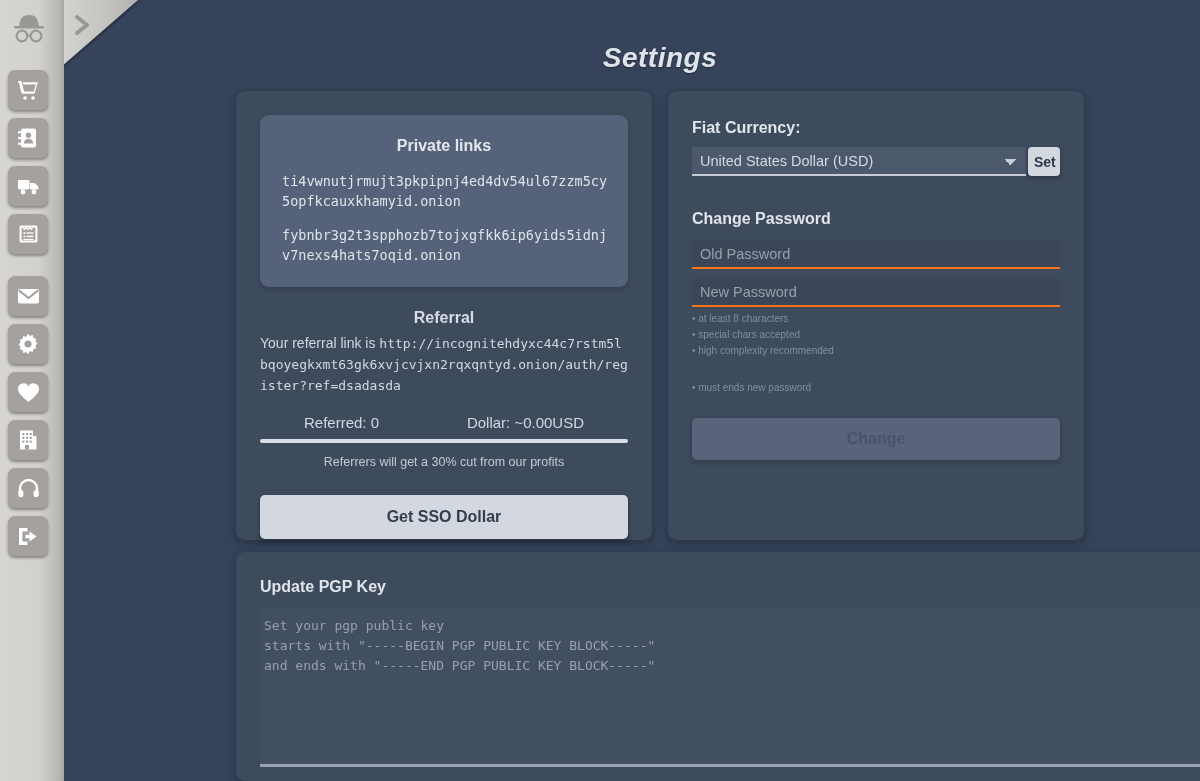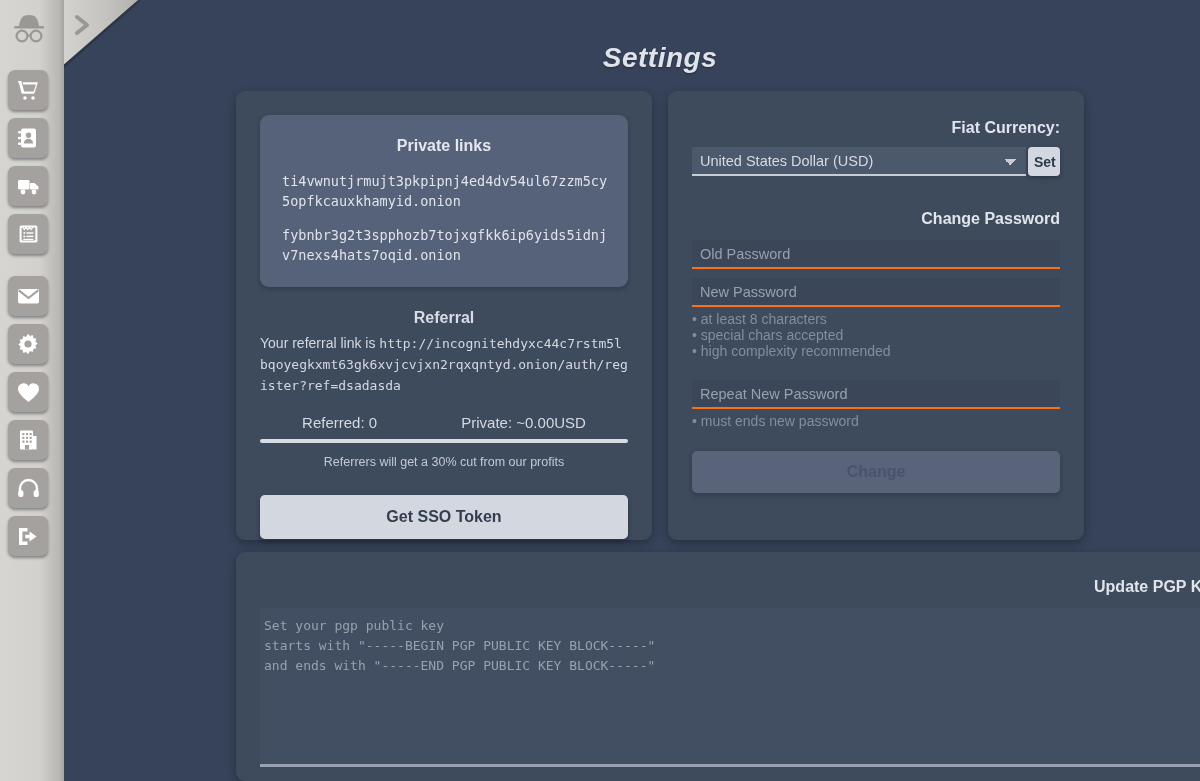--- a/index.html
+++ b/index.html
@@ -186,21 +186,21 @@
     color: #333e4e;
     font-family: "Liberation Sans", sans-serif;
     font-size: 16px;
     font-weight: bold;
     cursor: pointer;
     box-shadow: 0 3px 5px rgba(15,20,28,0.40);
   }
 
   
   .section-title {
-    text-align: right;
+    text-align: left;
     color: #e0e4eb;
     font-size: 16px;
     font-weight: bold;
     margin: 4px 0 10px 0;
   }
   #currency-row { display: flex; align-items: flex-start; gap: 2px; }
   #currency-select {
     flex: 1;
     height: 29px;
     background: #4c586c;
@@ -250,21 +250,21 @@
   }
   .pw-input::placeholder { color: #97a0ad; }
   .pw-input.nogap { margin-top: 9px; }
   .hints {
     list-style: none;
     margin: 4px 0 0 0;
     padding: 0;
   }
   .hints li {
     color: #808e9f;
-    font-size: 14px;
+    font-size: 10px;
     line-height: 16px;
   }
   #repeat-wrap { margin-top: 21px; }
   #change-btn {
     display: block;
     width: 100%;
     margin-top: 22px;
     padding: 12px 0;
     border: none;
     border-radius: 5px;
@@ -458,28 +458,28 @@
       </div>
 
       <div id="referral-title">Referral</div>
 
       <p id="referral-text">
         <span>Your referral link is </span><span class="mono">http://incognitehdyxc44c7rstm5lbqoyegkxmt63gk6xvjcvjxn2rqxqntyd.onion/auth/register?ref=dsadasda</span>
       </p>
 
       <div id="referral-stats">
         <span>Referred: 0</span>
-        <span>Private: ~0.00USD</span>
+        <span>Dollar: ~0.00USD</span>
       </div>
 
       <div id="referral-bar" style="width: 100%;"></div>
 
       <div id="referral-note">Referrers will get a 30% cut from our profits</div>
 
-      <button id="sso-btn">Get SSO Token</button>
+      <button id="sso-btn">Get SSO Dollar</button>
     </div>
 
     <div class="card" id="card-right">
 
       <div class="section-title">Fiat Currency:</div>
 
       <div id="currency-row">
         <select id="currency-select"><option value="United States Dollar (USD)">United States Dollar (USD)</option><option value="Euro (EUR)">Euro (EUR)</option><option value="British Pound (GBP)">British Pound (GBP)</option><option value="Australian Dollar (AUD)">Australian Dollar (AUD)</option><option value="Canadian Dollar (CAD)">Canadian Dollar (CAD)</option></select>
         <button id="set-btn">Set</button>
       </div>
@@ -490,21 +490,20 @@
 
       <input class="pw-input nogap" type="password" id="new-password" placeholder="New Password" style="">
 
       <ul class="hints">
         <li>• at least 8 characters</li>
         <li>• special chars accepted</li>
         <li>• high complexity recommended</li>
       </ul>
 
       <div id="repeat-wrap">
-        <input class="pw-input" type="password" id="repeat-password" placeholder="Repeat New Password" style="">
         <ul class="hints">
           <li>• must ends new password</li>
         </ul>
       </div>
 
       <button id="change-btn">Change</button>
     </div>
   </div>
 
   <div class="card" id="card-bottom">

